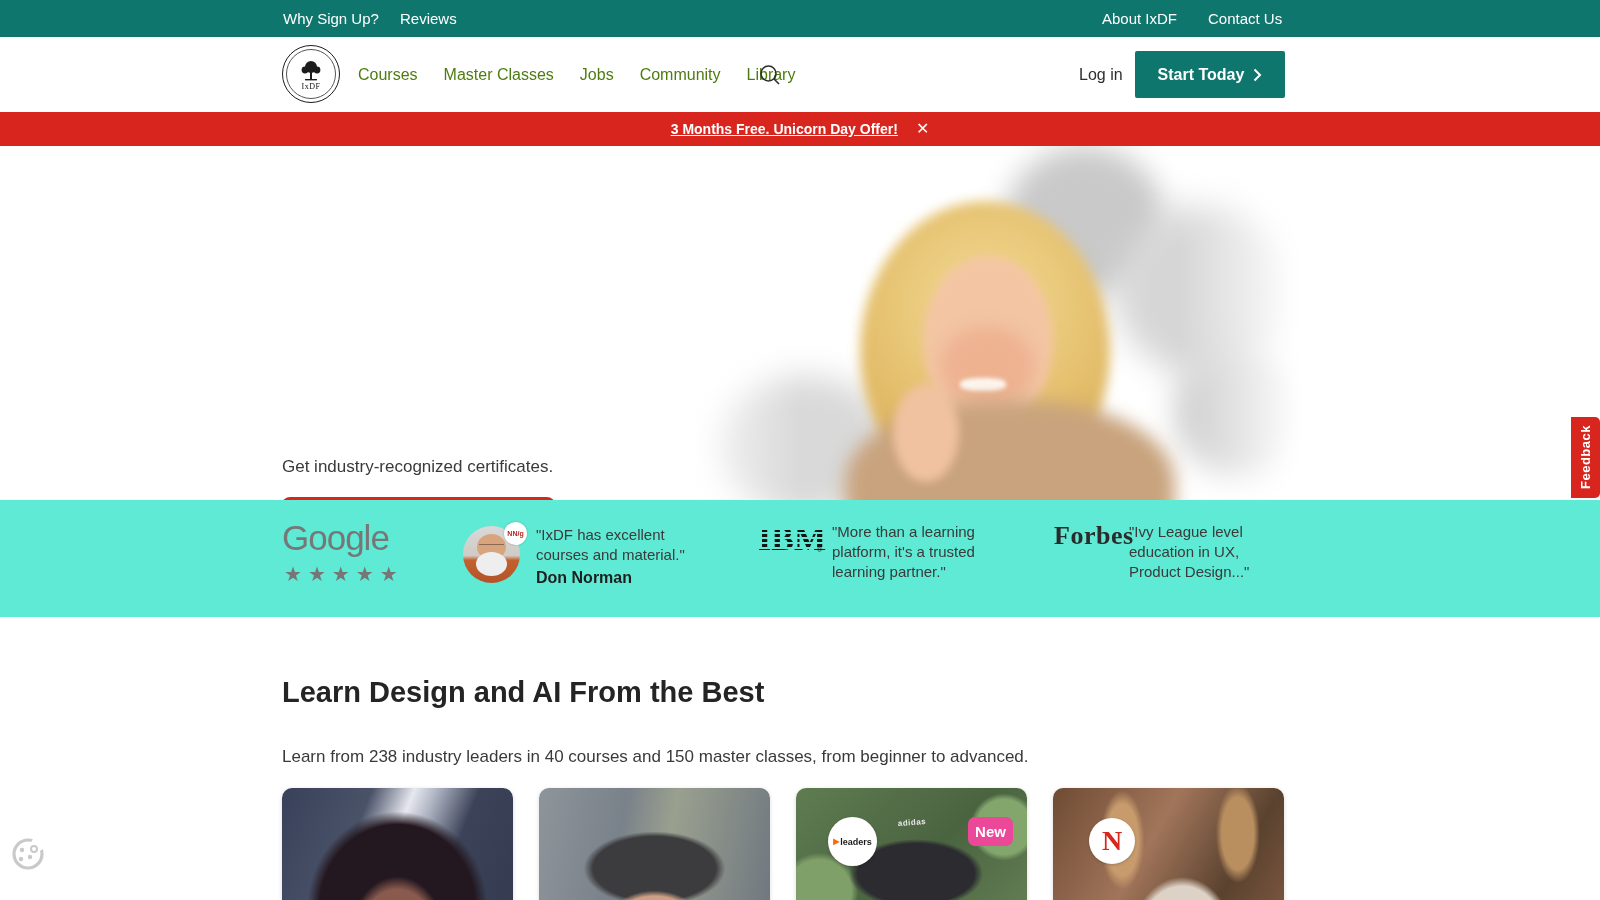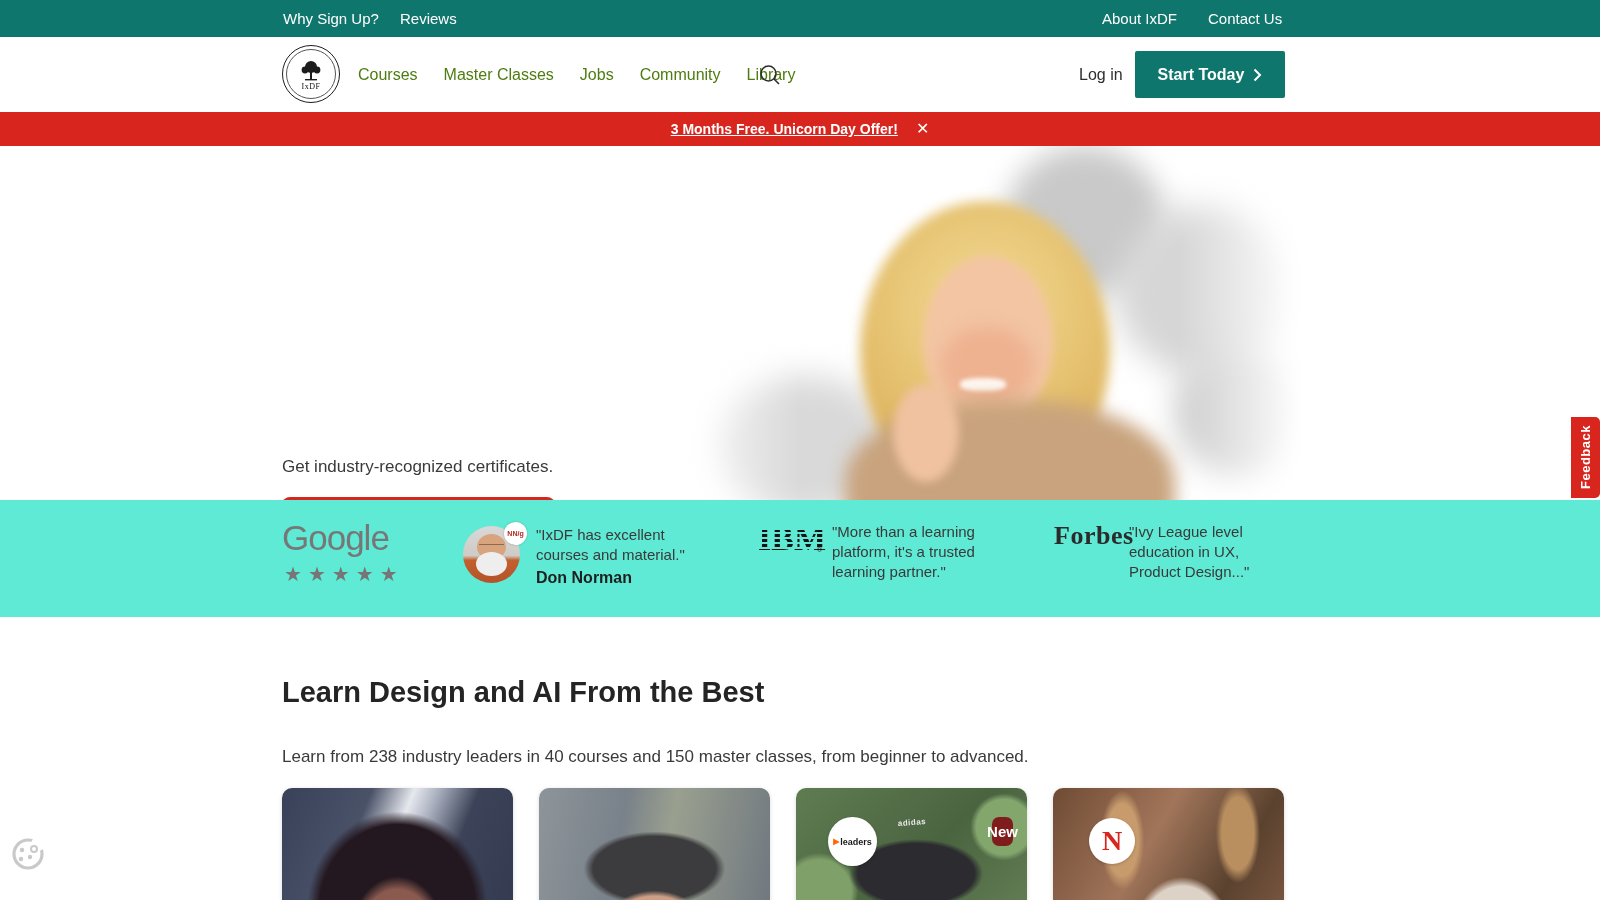--- a/index.html
+++ b/index.html
@@ -118,22 +118,22 @@
     radial-gradient(92px 115px at 56% 118%, #ddd2c6 0 48%, rgba(0,0,0,0) 56%),
     radial-gradient(40px 90px at 30% 40%, #c79b6c 0 40%, rgba(0,0,0,0) 55%),
     radial-gradient(40px 90px at 80% 35%, #b98f60 0 40%, rgba(0,0,0,0) 55%),
     linear-gradient(120deg,#6f4b34 0%,#a1755a 42%,#5a422f 75%,#7c5740 100%); }
   .cap-text { position:absolute; left:50%; top:30px; transform:translateX(-50%) rotate(-4deg);
     font-size:8px; color:#e8e8e8; font-weight:bold; letter-spacing:.5px; }
   .brand-badge { position:absolute; border-radius:50%; background:#fff; box-shadow:0 1px 3px rgba(0,0,0,.2);
     display:flex; align-items:center; justify-content:center; }
   .zalando-badge { left:32px; top:29px; width:49px; height:49px; font-size:9px; font-weight:bold; color:#1a1a1a; gap:1px; }
   .z-arrow { color:#ff6900; font-size:8px; }
-  .new-badge { position:absolute; right:14px; top:29px; width:21px; height:29px; border-radius:7px;
-    background:#7f1d1d; color:#fff; font-size:15px; font-weight:bold;
+  .new-badge { position:absolute; right:14px; top:29px; width:45px; height:29px; border-radius:7px;
+    background:#ec4899; color:#fff; font-size:15px; font-weight:bold;
     display:flex; align-items:center; justify-content:center; }
   .netflix-badge { left:36px; top:30px; width:46px; height:46px; font-family:"Liberation Serif",serif;
     font-weight:bold; font-size:28px; color:#d8251e; }
 
   
   .feedback-tab { position:absolute; right:0; top:417px; width:29px; height:81px; border:none;
     background:#d8251e; color:#fff; border-radius:5px 0 0 5px; cursor:pointer;
     writing-mode:vertical-rl; transform:rotate(180deg); font-size:13px; font-weight:bold;
     letter-spacing:.5px; font-family:"Liberation Sans",sans-serif; display:flex; align-items:center; justify-content:center; }
   .cookie-btn { position:absolute; left:8px; top:834px; width:40px; height:40px; border:none;

